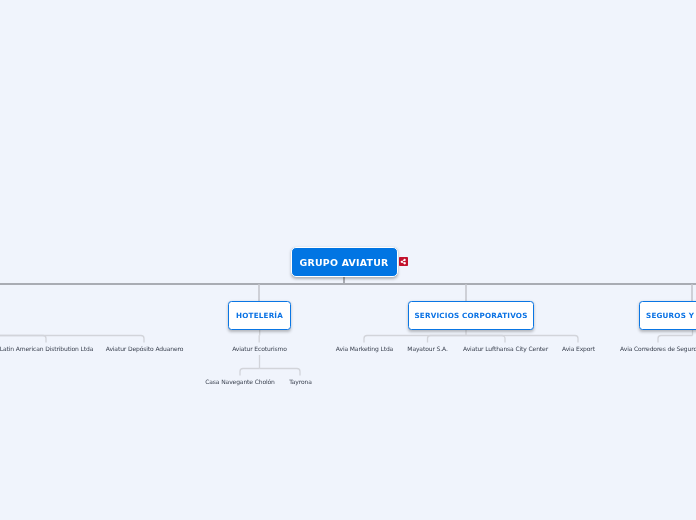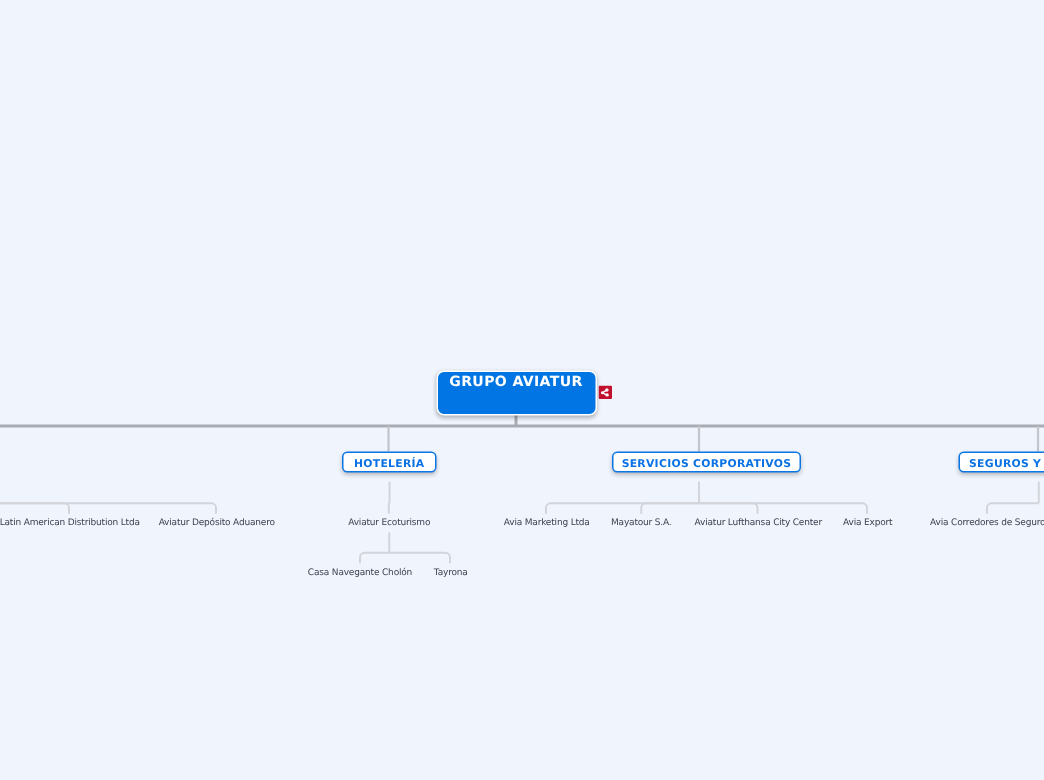--- a/index.html
+++ b/index.html
@@ -5,28 +5,28 @@
 <style>
   html,body{margin:0;padding:0;}
   body{width:696px;height:520px;background:#f0f4fc;overflow:hidden;
        font-family:"DejaVu Sans",sans-serif;}
   #canvas{position:relative;width:696px;height:520px;overflow:hidden;background:#f0f4fc;}
   svg.lines{position:absolute;left:0;top:0;width:696px;height:520px;}
   .node{position:absolute;box-sizing:border-box;}
 
   .root-node{background:#0175e3;border-radius:5px;border:1.5px solid #fff;color:#fff;
        font-weight:bold;font-size:9.4px;letter-spacing:.25px;white-space:nowrap;
-       display:flex;align-items:flex-start;justify-content:center;padding-top:1.5px;
+       display:flex;align-items:center;justify-content:center;padding-top:1.5px;
        box-shadow:0 1.5px 3px rgba(0,0,0,.28);
        left:290.5px;top:246.5px;width:107px;height:30px;}
 
   .lvl1-node{background:#fff;border:1.9px solid #0a76e4;border-radius:3.5px;
        color:#0a72e4;font-weight:bold;font-size:7.2px;letter-spacing:.2px;white-space:nowrap;
        display:flex;align-items:center;justify-content:center;
-       box-shadow:0 1.5px 3px rgba(0,0,0,.25);height:14px;top:301px;}
+       box-shadow:0 1.5px 3px rgba(0,0,0,.25);height:29px;top:301px;}
 
   .leaf{position:absolute;font-size:6px;color:#3b4250;white-space:nowrap;
        transform:translateX(-50%);letter-spacing:-0.12px;}
 
   .mini-icon{position:absolute;left:399px;top:257px;width:9px;height:9px;display:block;}
 </style>
 </head>
 <body>
 
 <div id="canvas">

